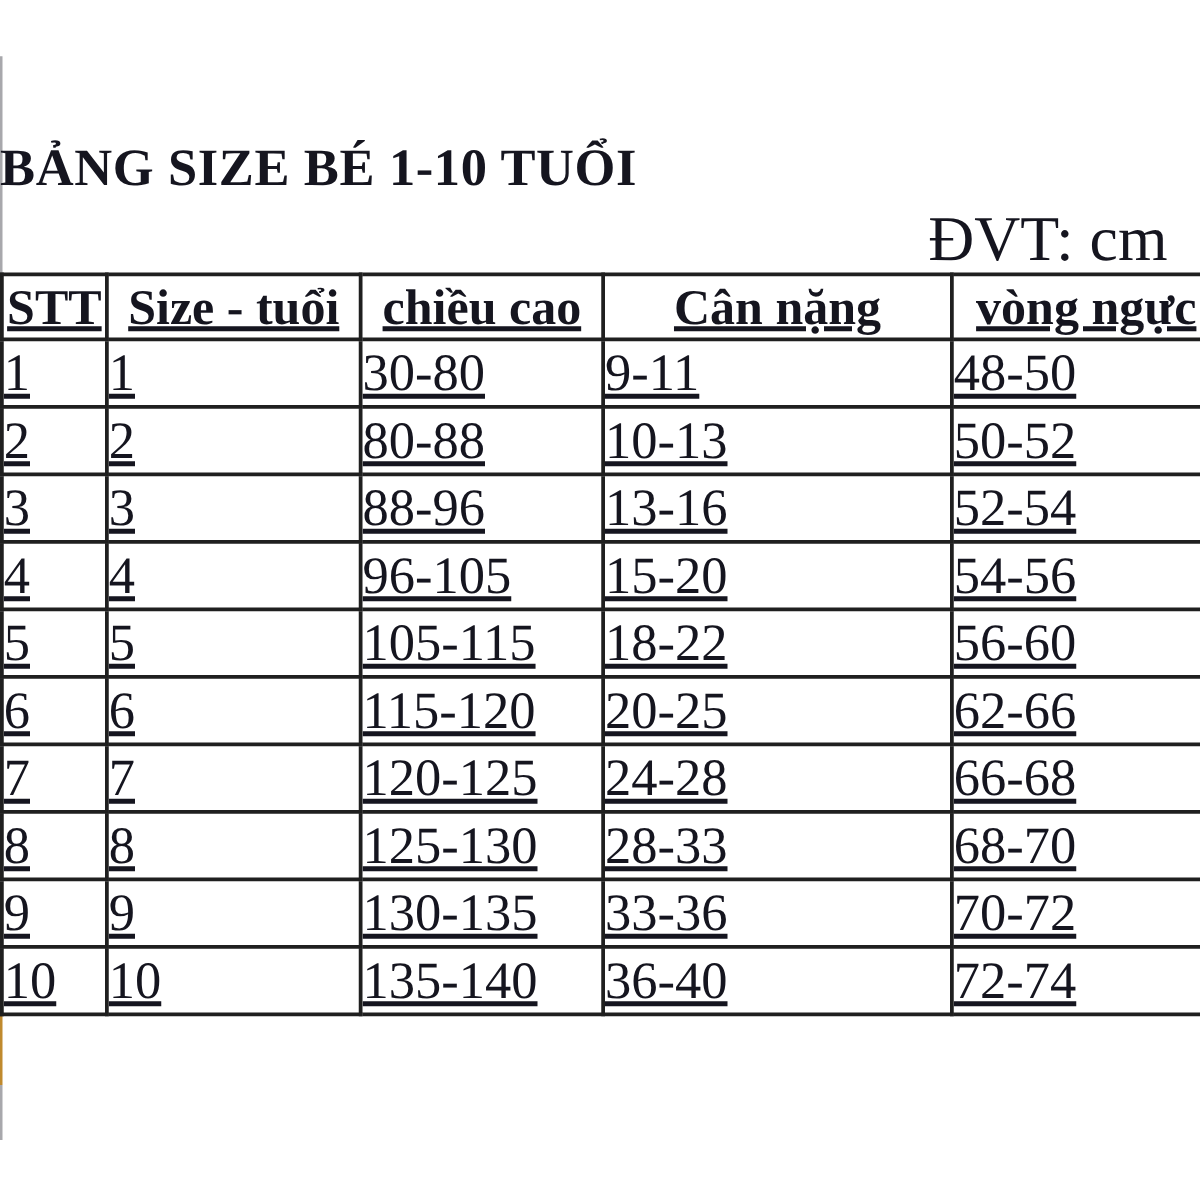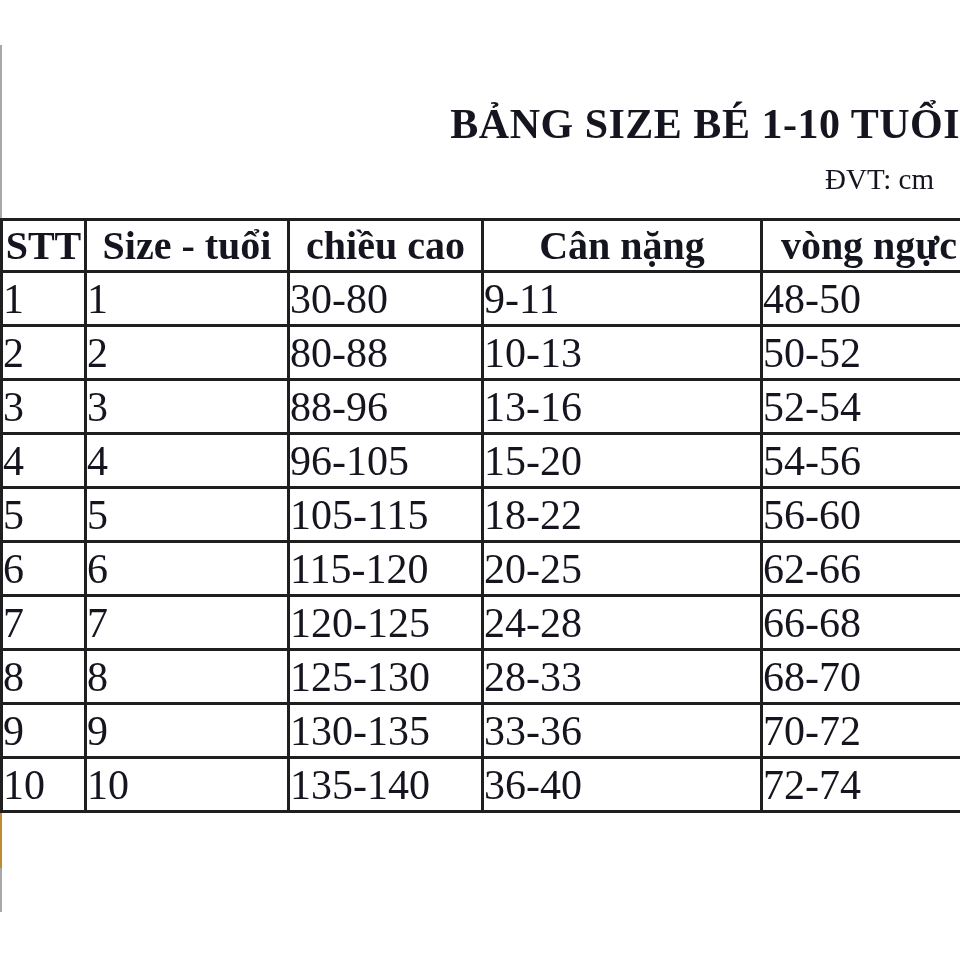--- a/index.html
+++ b/index.html
@@ -24,51 +24,52 @@
     position: absolute;
     left: 0;
     width: 2px;
   }
   .edge-grey-top    { top: 45px;  height: 173px; background: var(--edge_grey); }
   .edge-orange-bot  { top: 810px; height: 58px;  background: var(--edge_orange); }
   .edge-grey-bot    { top: 868px; height: 44px;  background: var(--edge_grey); }
 
   .doc-title {
     position: absolute;
-    top: 100px;
+    top: 111px;
     left: 0;
     width: 960px;
-    text-align: right;
+    text-align: left;
     font-size: 42px;
     font-weight: bold;
     letter-spacing: 0.5px;
     white-space: nowrap;
   }
   .unit-note {
     position: absolute;
     top: 163px;
     right: 26px;
-    font-size: 29px;
+    font-size: 51px;
     white-space: nowrap;
   }
   table.size-table {
     position: absolute;
     top: 218px;
     left: 0;
     width: 975px;           
     table-layout: fixed;
     border-collapse: collapse;
   }
   table.size-table th,
   table.size-table td {
     border: 3px solid var(--border);
     vertical-align: middle;
     padding: 0;
     overflow: hidden;
     white-space: nowrap;
+    text-decoration: underline;
   }
   table.size-table thead tr { height: 52px; }
   table.size-table tbody tr { height: 54px; }
   table.size-table th { font-size: 40px; font-weight: bold; }
   table.size-table td { font-size: 42px; font-weight: normal; }
 </style>
 </head>
 <body>
 
 <div class="page">

